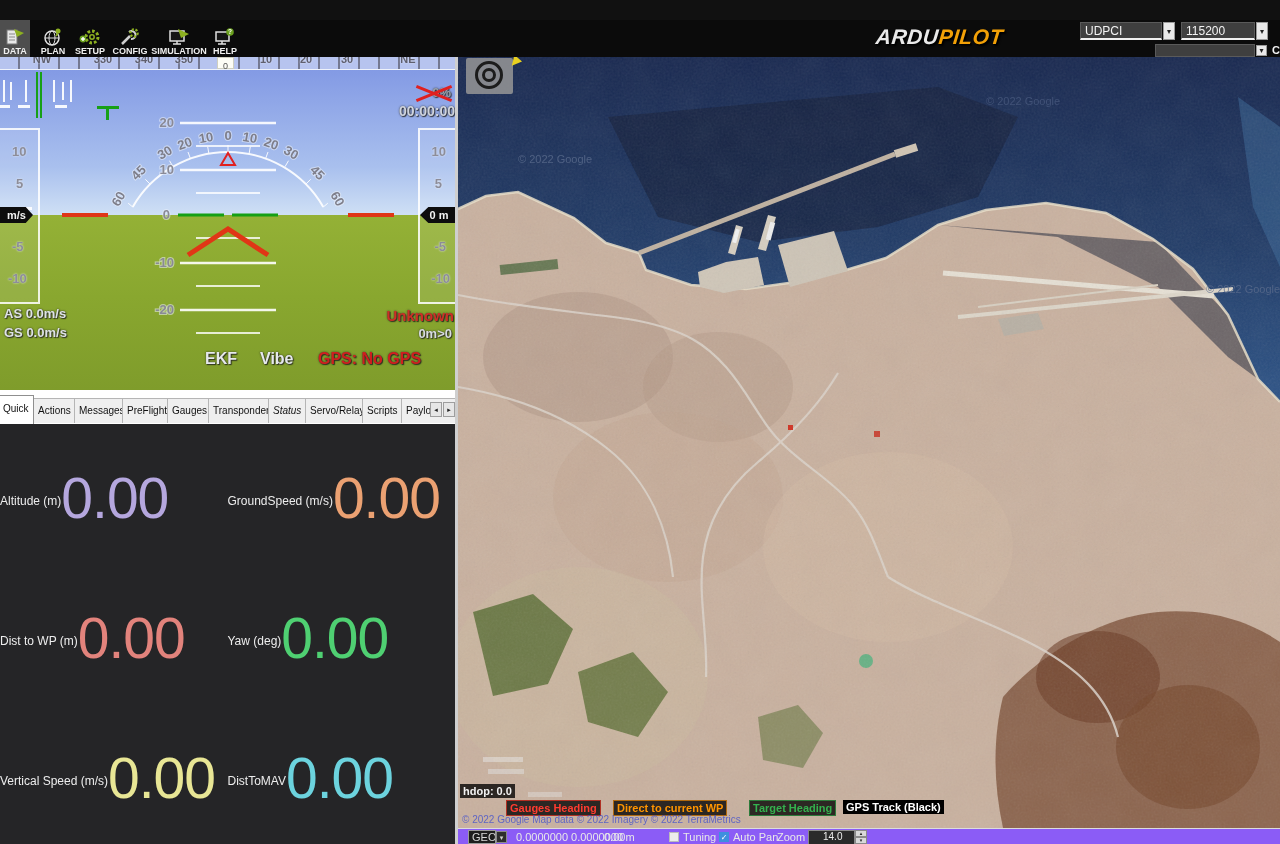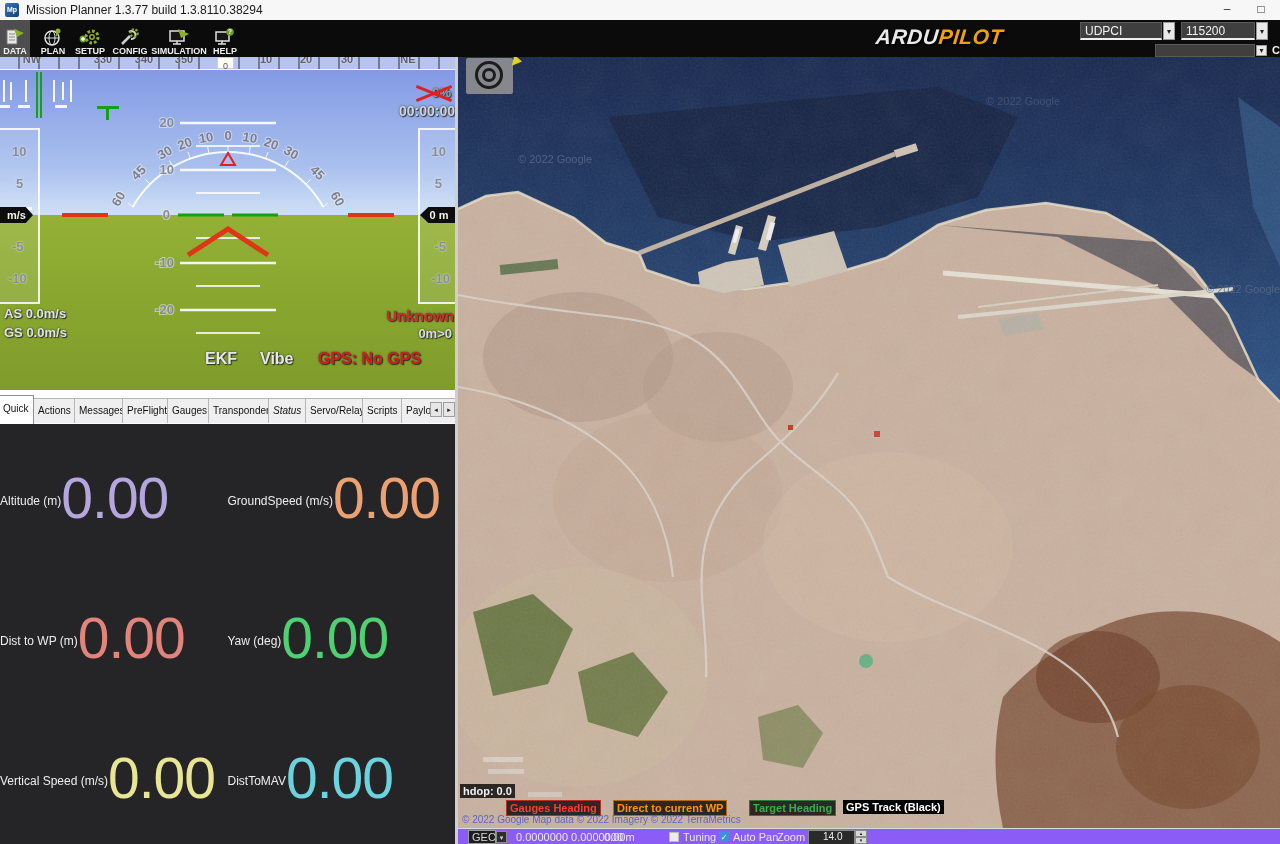--- a/index.html
+++ b/index.html
@@ -66,26 +66,20 @@
   .cb{position:absolute;top:3px;width:10px;height:10px;box-sizing:border-box;border:1px solid #bbb;background:#ececec;font-size:8px;line-height:9px;text-align:center;color:#fff;}
   .cb.on{background:#3f8fde;border-color:#3f8fde;}
   #zoominput{position:absolute;left:350px;top:1px;width:47px;height:23px;background:#2a2a2a;border:1px solid #8a8a8a;color:#ececec;font-size:10px;line-height:12px;padding:0 14px;box-sizing:border-box;}
   .spin{position:absolute;left:397px;width:12px;height:7px;background:#d9d9d9;border:1px solid #8a8a8a;box-sizing:border-box;font-size:5px;line-height:5px;text-align:center;color:#222;}
 </style>
 </head>
 <body>
 
 <div id="app">
 
-  <div id="titlebar" class="abs">
-    <div id="titleicon" class="abs">Mp</div>
-    <div id="titletext" class="abs">Mission Planner 1.3.77 build 1.3.8110.38294</div>
-    <div class="winbtn abs" style="left:1210px;">–</div>
-    <div class="winbtn abs" style="left:1244px;">□</div>
-  </div>
 
   <div id="toolbar" class="abs">
     <div class="tbtn abs sel" style="left:0;width:30px;">
       <svg width="20" height="18" viewBox="0 0 20 18">
           <rect x="2" y="2" width="10" height="14" fill="#e8e8e8" stroke="#777"></rect>
           <line x1="4" y1="6" x2="10" y2="6" stroke="#888"></line>
           <line x1="4" y1="9" x2="10" y2="9" stroke="#888"></line>
           <line x1="4" y1="12" x2="10" y2="12" stroke="#888"></line>
           <polygon points="9,1 19,5 12,9" fill="#8db021"></polygon>
         </svg>
@@ -145,21 +139,21 @@
     <div class="combo-arrow abs" style="left:1163px;top:2px;width:12px;height:18px;line-height:17px;">▾</div>
     <div class="combo abs" style="left:1181px;top:2px;width:74px;height:18px;border-bottom:2px solid #f0f0f0;">115200</div>
     <div class="combo-arrow abs" style="left:1256px;top:2px;width:12px;height:18px;line-height:17px;">▾</div>
     <div class="combo abs" style="left:1155px;top:24px;width:100px;height:13px;"></div>
     <div class="combo-arrow abs" style="left:1256px;top:25px;width:11px;height:11px;line-height:10px;">▾</div>
     <div class="abs" style="left:1272px;top:24px;color:#f2f2f2;font-size:11px;font-weight:bold;">C</div>
   </div>
 
   <div id="hud" class="abs">
     <div id="ribbon" class="abs">
-      <span class="cmp" style="left:32px;">NW</span>
+      <span class="cmp" style="left:42px;">NW</span>
       <span class="cmp" style="left:103px;">330</span>
       <span class="cmp" style="left:144px;">340</span>
       <span class="cmp" style="left:184px;">350</span>
       <span class="cmp" style="left:266px;">10</span>
       <span class="cmp" style="left:306px;">20</span>
       <span class="cmp" style="left:347px;">30</span>
       <span class="cmp" style="left:408px;">NE</span>
     </div>
     <div id="cmpbox" class="abs">0</div>
 

